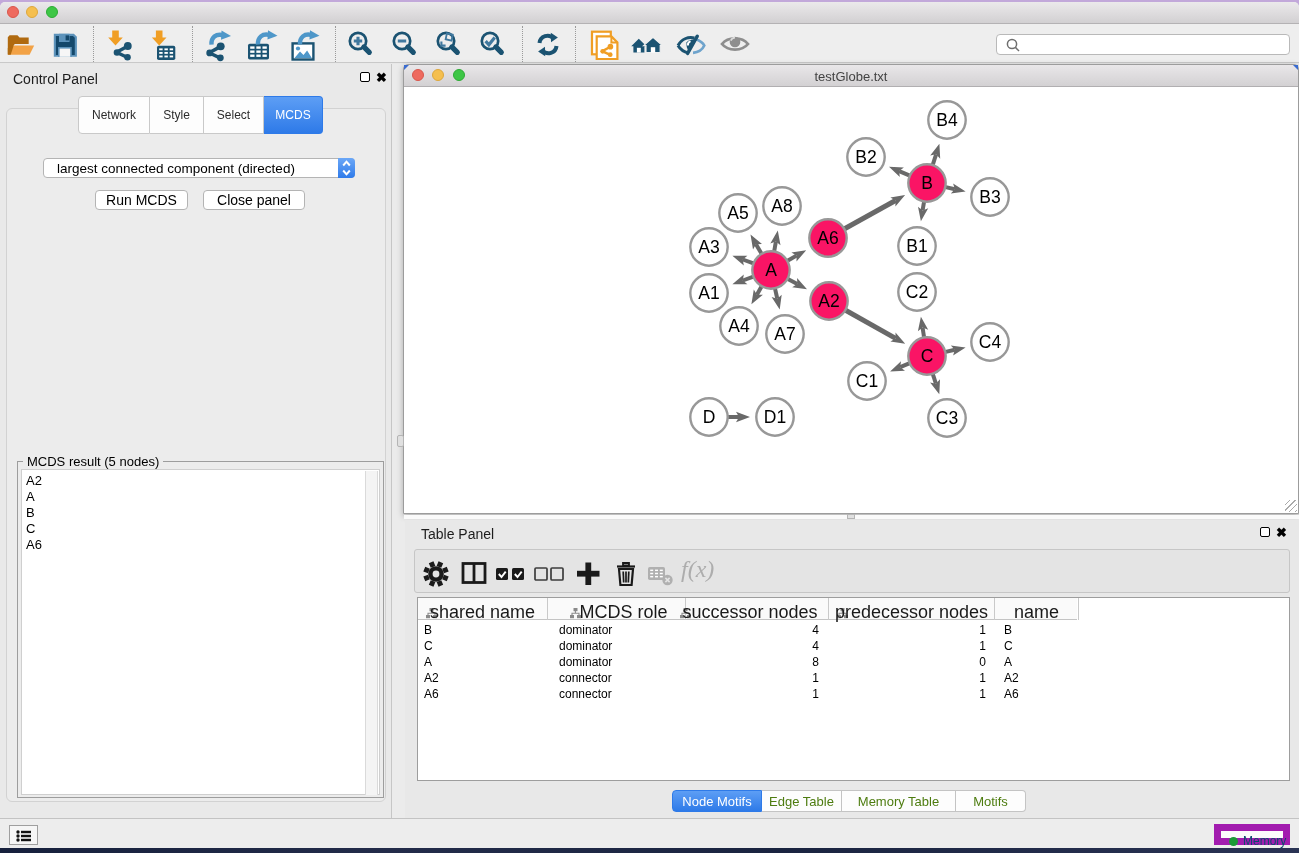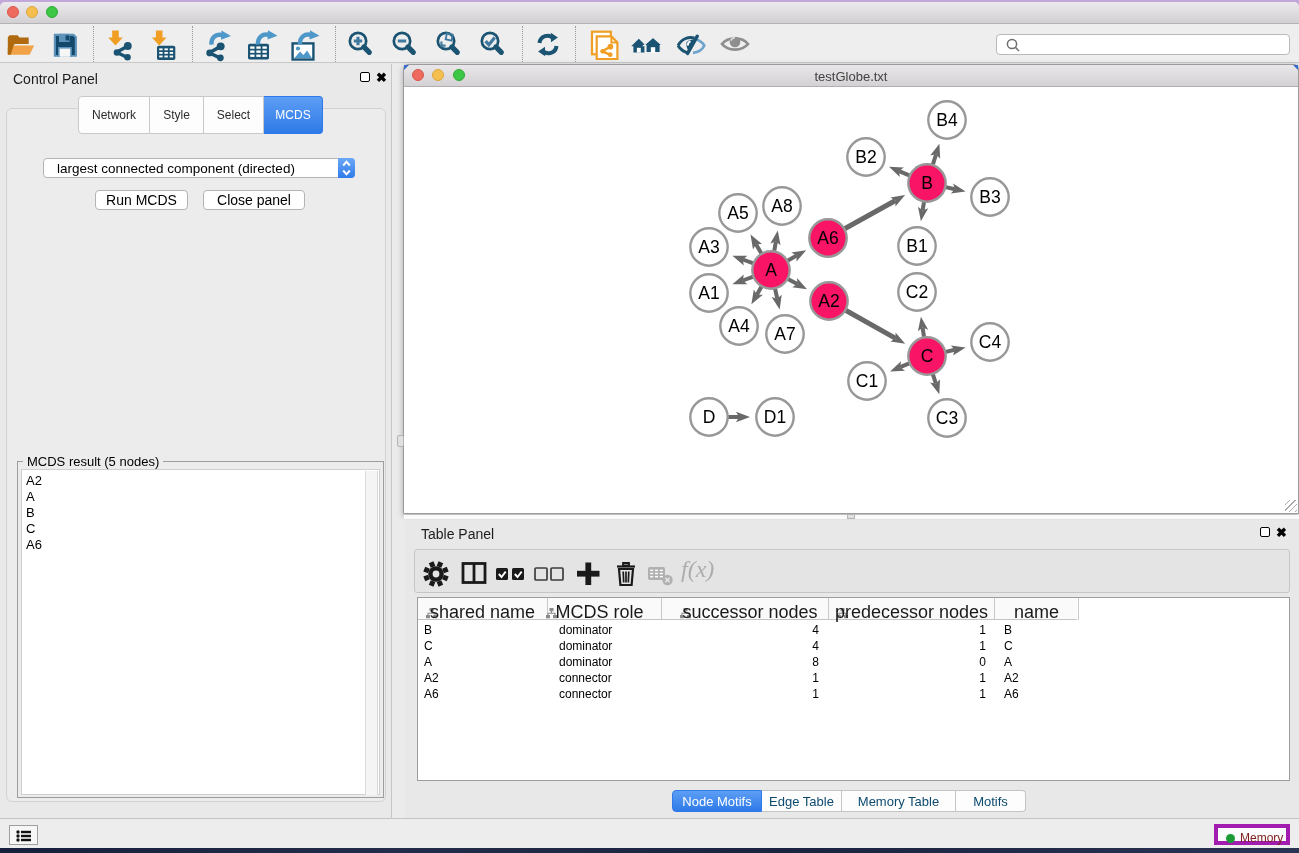--- a/index.html
+++ b/index.html
@@ -48,27 +48,27 @@
 #tpanel{position:absolute;left:405px;top:456px;width:894px;height:298px;background:#e8e8e8}
 #tpanel .ptitle{position:absolute;left:16px;top:6px;font-size:14px;color:#1d1d1d}
 #ttoolbar{position:absolute;left:9px;top:29px;width:876px;height:44px;background:#e4e4e4;border:1px solid #c6c6c6;border-radius:3px}
 #ttable{position:absolute;left:12px;top:77px;width:873px;height:184px;background:#fff;border:1px solid #9d9d9d}
 #thead{position:absolute;left:0;top:0;width:659px;height:22px;background:#fafafa;border-bottom:1px solid #c4c4c4}
 .hcell{position:absolute;top:0;height:22px;border-right:1px solid #c9c9c9;font-size:18px;color:#1a1a1a}
 .hcell .hlabel{position:absolute;top:4px;left:0;width:100%;text-align:center}
 .hico{position:absolute;top:5px}
 .trow{position:absolute;font-size:12px;color:#000}
 .btabs{position:absolute;left:267px;top:270px;height:22px;display:flex}
-.btab{height:22px;font-size:13px;color:#0c4a6e;background:#fdfdfd;border:1px solid #c4c4c4;border-left:none;display:flex;align-items:center;justify-content:center}
+.btab{height:22px;font-size:13px;color:#4d7c0f;background:#fdfdfd;border:1px solid #c4c4c4;border-left:none;display:flex;align-items:center;justify-content:center}
 .btab.sel{background:linear-gradient(#5d9ef5,#2e7ae8);color:#fff;border-color:#2e7ae8;border-radius:4px 0 0 4px;border-left:1px solid #2e7ae8}
 .btab.last{border-radius:0 4px 4px 0}
 
 #statusbar{position:absolute;left:0;top:816px;width:100%;height:30px;background:#ededed;border-top:1px solid #c3c3c3}
 #listbtn{position:absolute;left:9px;top:6px;width:29px;height:20px;background:#f6f6f6;border:1px solid #9f9f9f}
-#membtn{position:absolute;right:9px;top:5px;width:76px;height:21px;background:#fbfbfb;border:4px solid #a21caf;font-size:12px;color:#7f1d1d}
+#membtn{position:absolute;right:9px;top:5px;width:76px;height:21px;background:#fbfbfb;border:7px solid #a21caf;font-size:12px;color:#0c4a6e}
 #membtn .dot{position:absolute;left:8px;top:5.5px;width:9px;height:9px;border-radius:50%;background:#1b9a35}
 #membtn .mt{position:absolute;left:22px;top:3px}
 #deskbottom{position:absolute;left:0;top:848px;width:100%;height:5px;background:linear-gradient(90deg,#16203c,#232c4a 30%,#1a2440 60%,#2a3354)}
 .splitter{position:absolute;background:#e0e0e0;border:1px solid #b5b5b5}
 </style></head>
 <body>
 <div id="win">
   <div id="titlebar">
     <div class="tl t1"></div>
       <div class="tl t2"></div>
@@ -404,21 +404,21 @@
               <span class="hico" style="left:8px"><svg width="11" height="11" viewBox="0 0 11 11">
                   <g fill="#8a8a8a">
                     <rect x="3.5" y="0" width="4" height="3.2"></rect>
                     <rect x="0" y="7" width="4" height="3.2"></rect>
                     <rect x="7" y="7" width="4" height="3.2"></rect>
                     <path d="M5.4 3 v2.2 M2 7 V5.2 h7 V7" stroke="#8a8a8a" stroke-width="1.1" fill="none"></path>
                   </g>
                 </svg></span>
               <span class="hlabel">shared name</span>
             </div>
-            <div class="hcell" style="left:120px;width:124px">
+            <div class="hcell" style="left:144px;width:124px">
               <span class="hico" style="left:8px"><svg width="11" height="11" viewBox="0 0 11 11">
                   <g fill="#8a8a8a">
                     <rect x="3.5" y="0" width="4" height="3.2"></rect>
                     <rect x="0" y="7" width="4" height="3.2"></rect>
                     <rect x="7" y="7" width="4" height="3.2"></rect>
                     <path d="M5.4 3 v2.2 M2 7 V5.2 h7 V7" stroke="#8a8a8a" stroke-width="1.1" fill="none"></path>
                   </g>
                 </svg></span>
               <span class="hlabel">MCDS role</span>
             </div>

